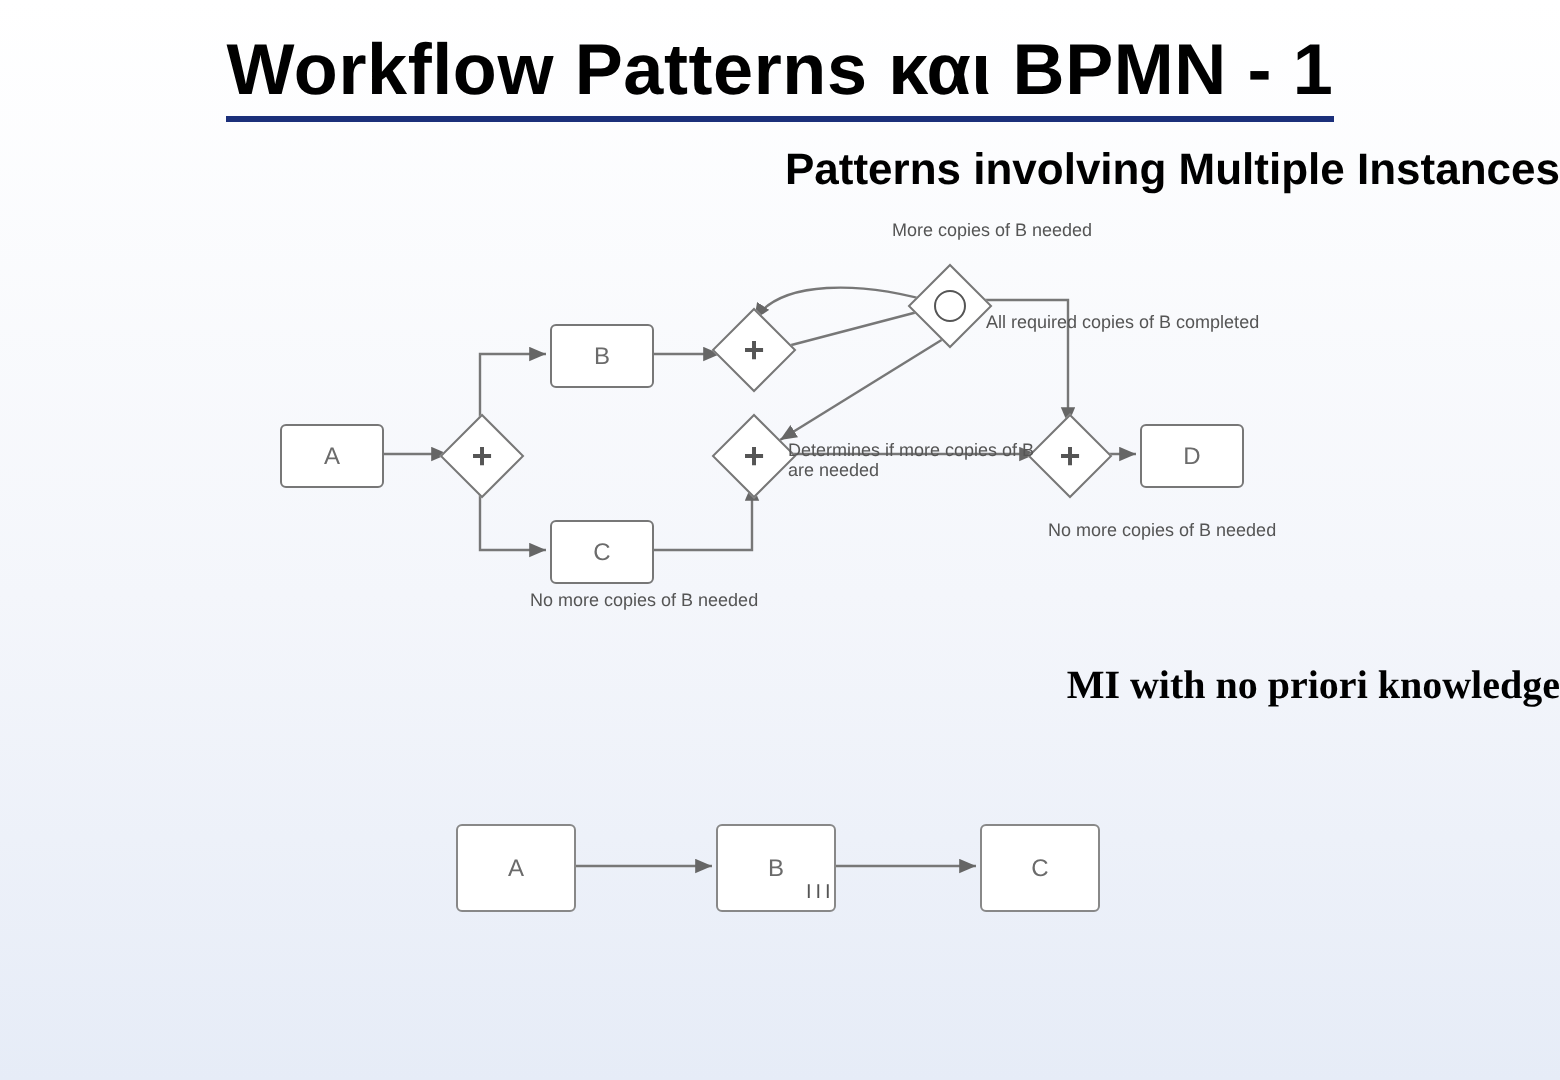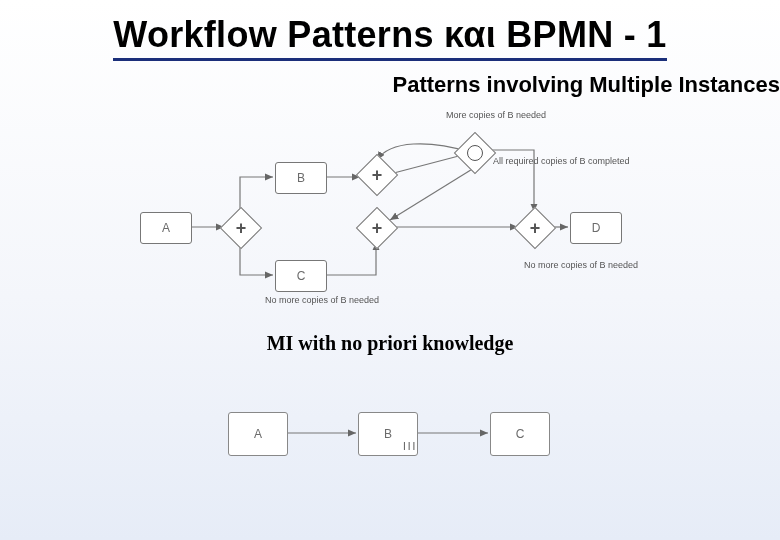--- a/index.html
+++ b/index.html
@@ -38,21 +38,21 @@
     left: 0;
     width: 100%;
     text-align: right;
     font-size: 22px;
     font-weight: 700;
   }
   .caption {
     position: absolute;
     left: 0;
     width: 100%;
-    text-align: center;
+    text-align: right;
     font-weight: 700;
     font-family: "Times New Roman", Times, serif;
     font-size: 20px;
   }
   .caption.c1 { top: 332px; }
   .caption.c2 { top: 496px; }
 
   .d1 {
     position: absolute;
     left: 130px;
@@ -202,20 +202,21 @@
     </div>
     <div class="gateway gw4">
       <div class="glabel">+</div>
     </div>
     <div class="gateway gw5">
       <div class="gcircle"></div>
     </div>
 
     <div class="note n1">More copies of B needed</div>
     <div class="note n2">All required copies of B completed</div>
+    <div class="note n3">Determines if more copies of B are needed</div>
     <div class="note n4">No more copies of B needed</div>
     <div class="note n5">No more copies of B needed</div>
   </div>
 
   <div class="caption c1">MI with no priori knowledge</div>
 
   <div class="d2">
     <svg class="wires" width="340" height="100">
       <defs>
         <marker id="ah2" markerWidth="8" markerHeight="8" refX="7" refY="3" orient="auto" markerUnits="strokeWidth">

